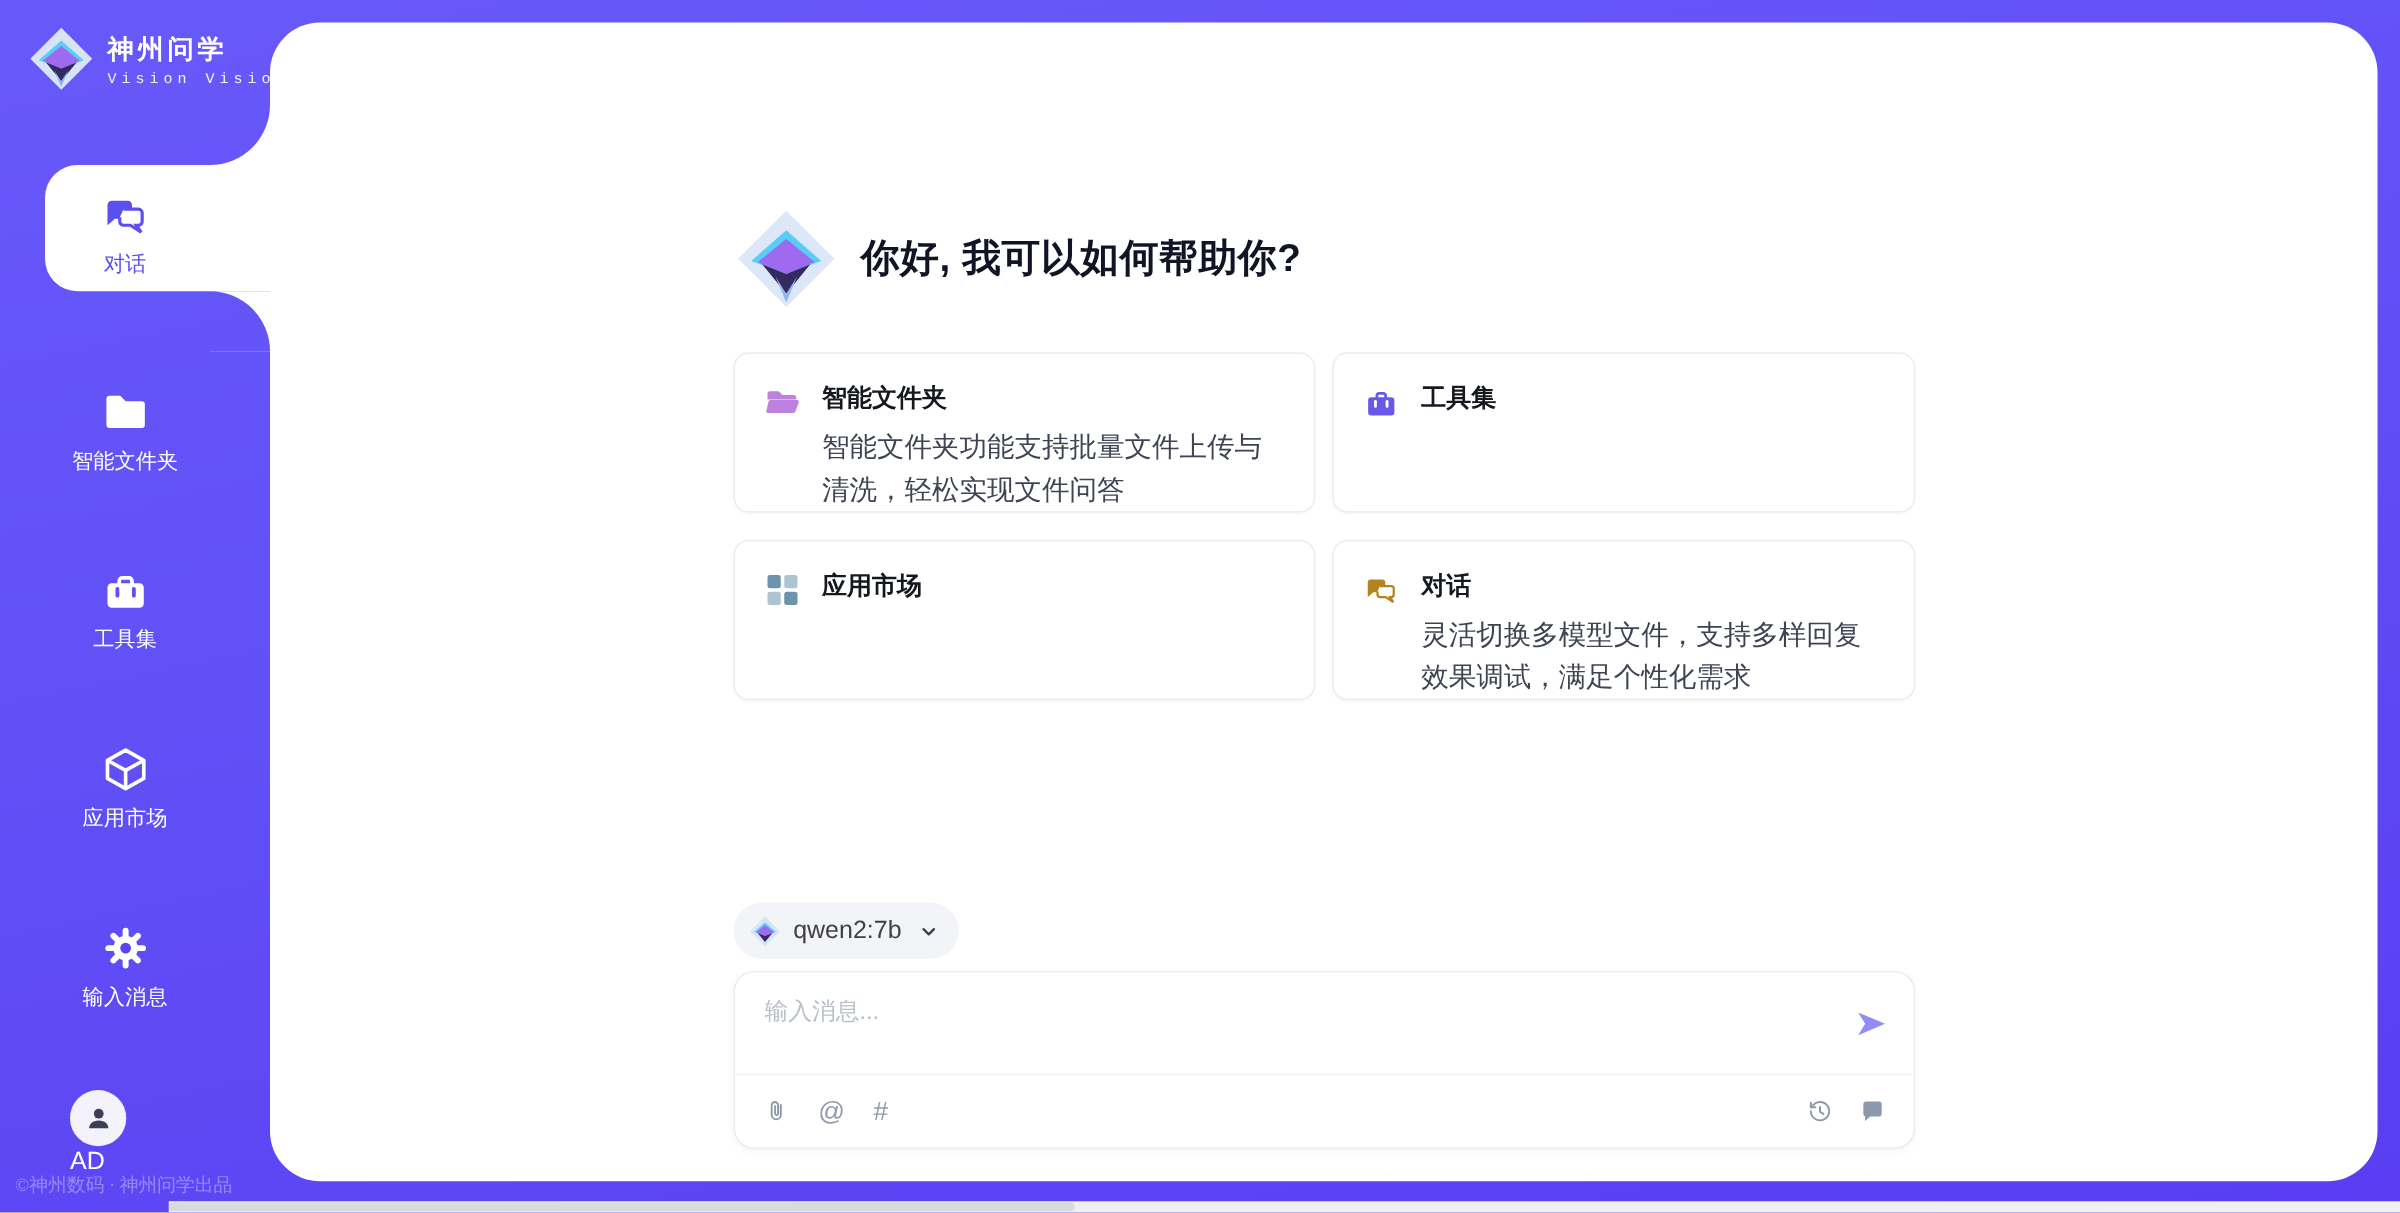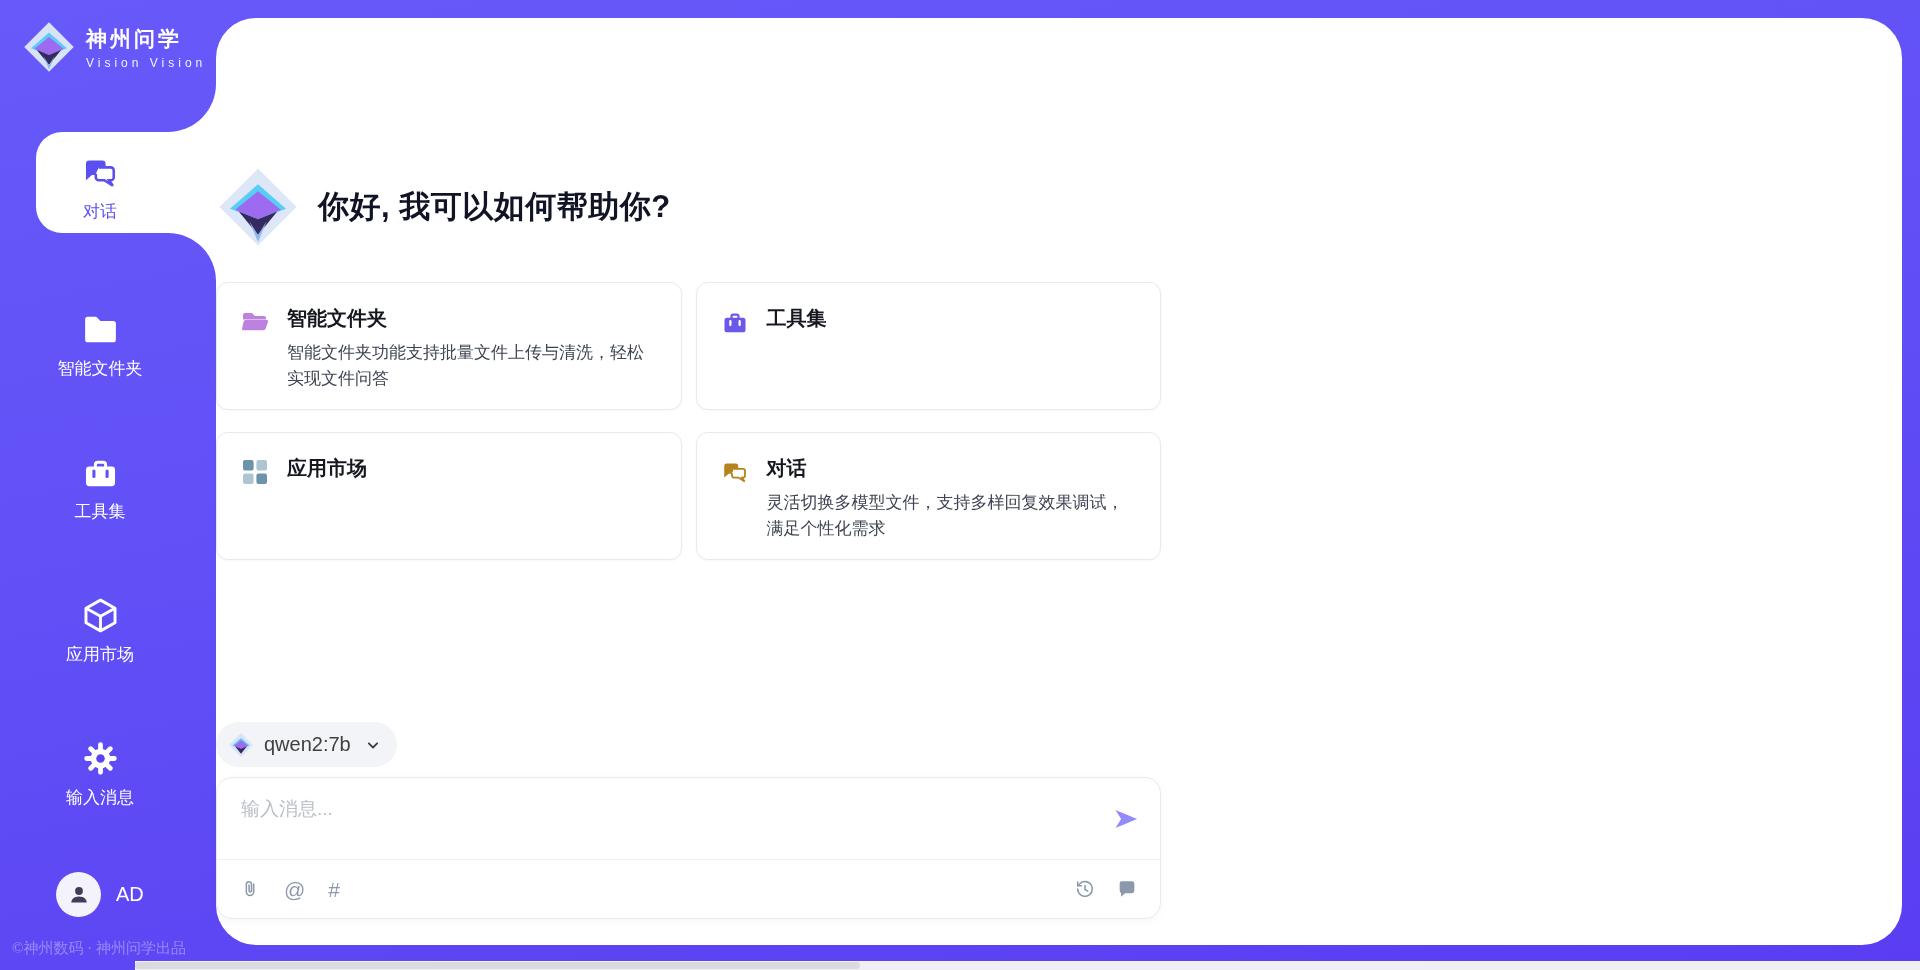--- a/index.html
+++ b/index.html
@@ -14,25 +14,25 @@
   .purple-cap {
     width:100%; height:100%;
     background: linear-gradient(168deg, #6859fa 0%, #6050f6 45%, #5a3df2 100%);
     background-attachment: fixed;
   }
 
   
   .panel {
     position:absolute; left:216px; top:18px; right:18px; bottom:25px;
     background:#ffffff; border-radius:40px;
-    display:flex; flex-direction:column; align-items:flex-start;
+    display:flex; flex-direction:column; align-items:center;
   }
 
   
-  .brand { position:absolute; left:22px; top:20px; display:flex; align-items:center; gap:10px; z-index:5; }
+  .brand { position:absolute; left:22px; top:20px; display:flex; align-items:center; gap:10px; z-index:5;font-family:Liberation Mono, monospace; }
   .brand .logo { width:54px; height:54px; }
   .brand-name { color:#fff; font-size:21px; font-weight:700; letter-spacing:3px; }
   .brand-sub  { color:rgba(255,255,255,.92); font-size:12px; letter-spacing:4px; margin-top:3px; }
 
   .nav { position:absolute; left:0; top:132px; width:200px; z-index:4; }
   .nav-item {
     position:relative; width:200px; height:101px; margin-bottom:42px;
     display:flex; flex-direction:column; align-items:center; padding-top:20px;
     cursor:pointer;
   }
@@ -44,21 +44,21 @@
   .pill {
     position:absolute; left:36px; right:-16px; top:0; bottom:0;
     background:#fff; border-radius:26px 0 0 26px; z-index:1;
   }
   .fillet { position:absolute; right:-16px; width:48px; height:48px; background:#fff; z-index:1; }
   .fillet.top { top:-48px; }
   .fillet.bottom { bottom:-48px; }
   .fillet.top  .purple-cap { border-bottom-right-radius:100%; }
   .fillet.bottom .purple-cap { border-top-right-radius:100%; }
 
-  .user-block { position:absolute; left:56px; top:872px; display:flex; align-items:center; gap:15px; z-index:5; }
+  .user-block { position:absolute; left:56px; top:872px; display:flex; align-items:flex-start; gap:1px; z-index:5;flex-direction:column; }
   .avatar { width:45px; height:45px; border-radius:50%; background:#f4f2fa; display:flex; align-items:center; justify-content:center; }
   .avatar svg { width:26px; height:26px; }
   .user-name { color:#fff; font-size:20px; }
 
   .footer-note { position:absolute; left:12px; bottom:12px; color:rgba(255,255,255,.35); font-size:15px; z-index:5;font-family:Liberation Serif, serif; }
 
   .hscrollbar { position:absolute; left:135px; right:0; bottom:0; height:9px; background:#f0f0f4; }
   .hscrollbar .thumb { position:absolute; left:0; top:1px; height:7px; width:725px; border-radius:4px; background:#d9dade; }
 
   
@@ -68,21 +68,21 @@
 
   .cards { margin-top:33px; width:945px; display:grid; grid-template-columns:1fr 1fr; gap:22px 14px; }
   .card {
     height:128px; background:#fff; border:1px solid #e9eaee; border-radius:12px;
     box-shadow:0 1px 3px rgba(16,24,40,.04);
     padding:22px 24px; display:flex; gap:16px; cursor:pointer;
   }
   .card-icon { width:30px; flex:0 0 30px; padding-top:3px; }
   .card-icon svg { width:28px; height:28px; }
   .card-title { font-size:20px; font-weight:700; color:#15181f; }
-  .card-desc { margin-top:9px; font-size:17px; line-height:1.55; color:#3e4453;font-family:Liberation Mono, monospace; }
+  .card-desc { margin-top:9px; font-size:22px; line-height:1.55; color:#3e4453; }
 
   .composer { width:945px; margin-top:162px; }
   .model-chip {
     display:inline-flex; align-items:center; gap:10px; height:45px;
     padding:0 14px 0 12px; border-radius:23px; background:#f3f4f7; cursor:pointer;
   }
   .model-chip .chip-logo { width:26px; height:26px; }
   .model-name { font-size:20px; color:#404040; }
   .chip-chevron { width:20px; height:20px; margin-left:2px; }
 

